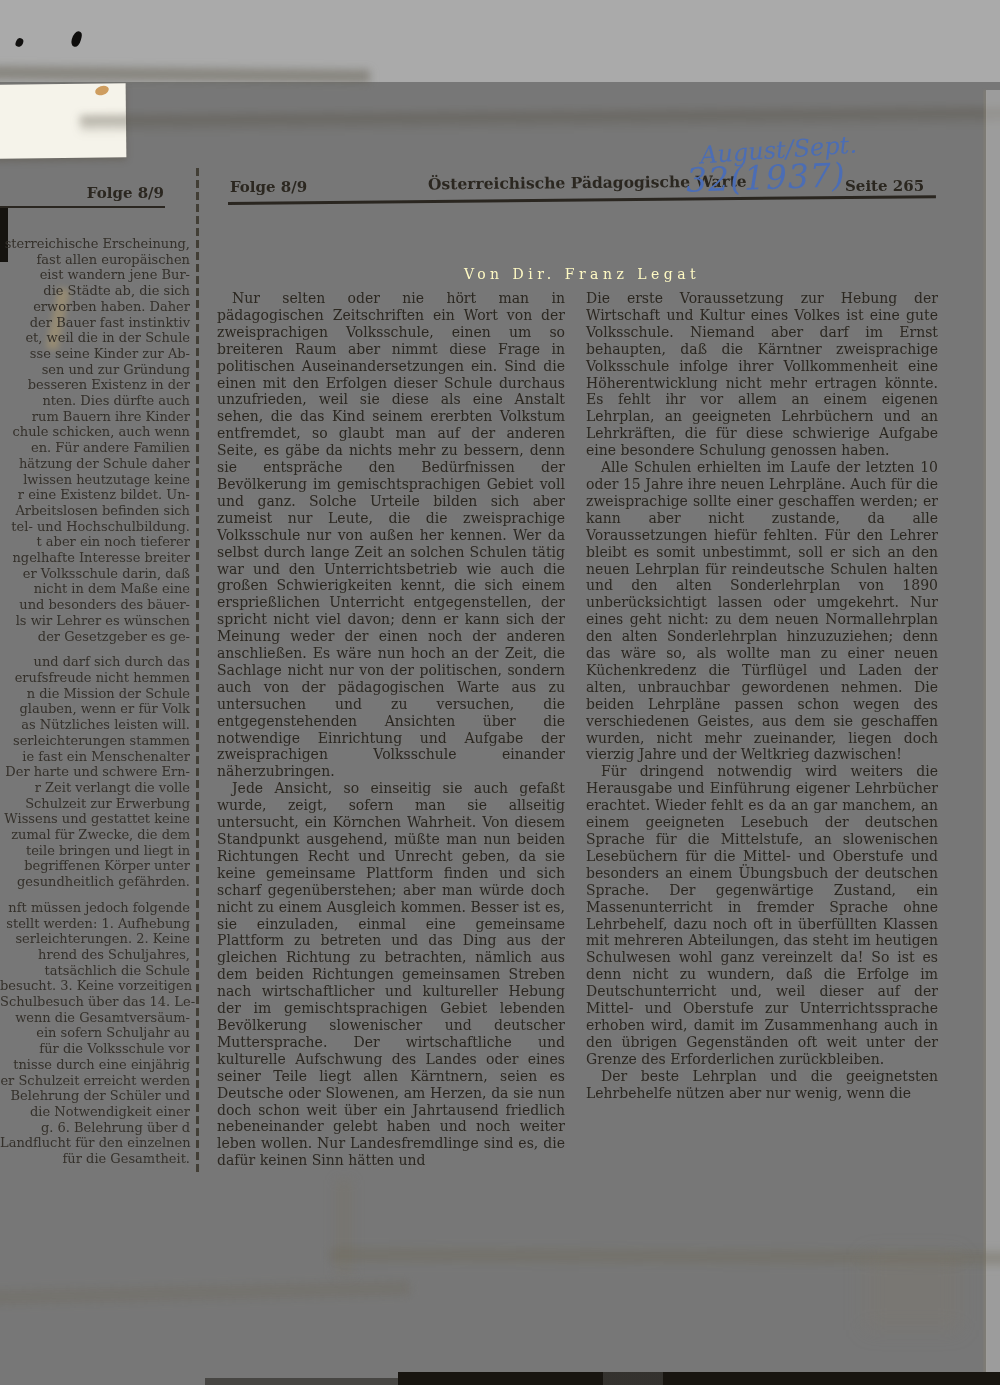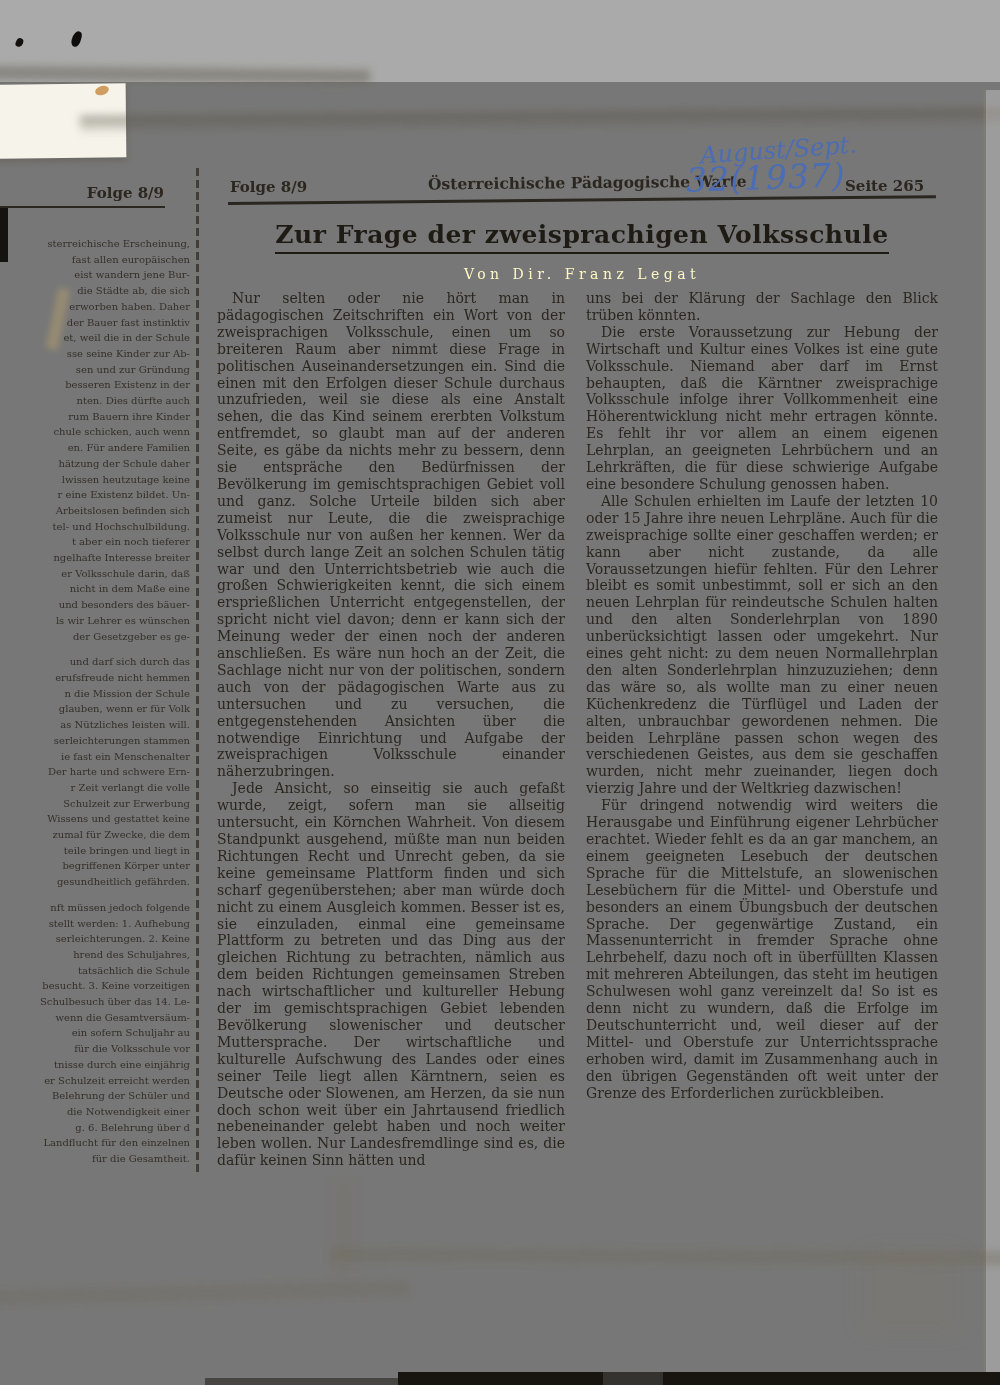--- a/index.html
+++ b/index.html
@@ -34,21 +34,21 @@
   .bottom-bar-1{left:398px;top:1372px;width:602px;height:13px;
     background:linear-gradient(90deg,#181510 0 34%,rgba(24,21,16,.7) 34% 44%,#181510 44% 100%);}
   .bottom-bar-2{left:205px;top:1378px;width:200px;height:7px;background:rgba(24,21,16,.5);}
   .page-sep{left:196px;top:168px;width:3px;height:1008px;
     background:repeating-linear-gradient(to bottom,#3c382e 0 8px,rgba(60,56,46,0) 8px 12px);opacity:.9;}
   
   .strip-header{position:absolute;left:0;top:184px;width:164px;text-align:right;padding-right:8px;
     font-weight:bold;font-size:15px;}
   .strip-rule{position:absolute;left:0;top:206px;width:165px;height:2px;background:var(--rule);}
   .strip-lines{position:absolute;left:0;top:236px;width:190px;text-align:right;
-    font-size:10px;line-height:15.7px;color:#34302a;white-space:nowrap;overflow:visible;}
+    font-size:13px;line-height:15.7px;color:#34302a;white-space:nowrap;overflow:visible;}
   .strip-line:empty{min-height:10px;}
   
   .hdr-folge{position:absolute;left:230px;top:178px;font-weight:bold;font-size:15px;}
   .hdr-journal{position:absolute;left:428px;top:173px;font-weight:bold;font-size:15.5px;transform:rotate(-.5deg);}
   .hdr-seite{position:absolute;left:845px;top:177px;font-weight:bold;font-size:15px;}
   .hdr-rule{position:absolute;left:228px;top:202px;width:708px;height:2.5px;background:var(--rule);
     transform:rotate(-.55deg);transform-origin:left center;}
   .hand{position:absolute;color:var(--hand);font-style:italic;font-family:"DejaVu Serif",serif;}
   .hand-month{left:700px;top:136px;font-size:24px;transform:rotate(-4deg);}
   .hand-vol{left:686px;top:158px;font-size:33px;transform:rotate(-2deg);letter-spacing:1px;}
@@ -147,35 +147,32 @@
       <div class="strip-line">für die Gesamtheit.</div>
     </div>
 
   <div class="hdr-folge">Folge 8/9</div>
   <div class="hdr-journal">Österreichische Pädagogische Warte</div>
   <div class="hdr-seite">Seite 265</div>
   <div class="hdr-rule artifact"></div>
   <div class="hand hand-month">August/Sept.</div>
   <div class="hand hand-vol">32(1937)</div>
 
-  <div class="title-wrap">
-    <span class="title-text">Zur Frage der zweisprachigen Volksschule</span>
-  </div>
   <div class="byline">Von Dir. Franz Legat</div>
 
   <div class="col col-left">
       <p class="para">Nur selten oder nie hört man in pädagogischen Zeitschriften ein Wort von der zweisprachigen Volksschule, einen um so breiteren Raum aber nimmt diese Frage in politischen Auseinandersetzungen ein. Sind die einen mit den Erfolgen dieser Schule durchaus unzufrieden, weil sie diese als eine Anstalt sehen, die das Kind seinem ererbten Volkstum entfremdet, so glaubt man auf der anderen Seite, es gäbe da nichts mehr zu bessern, denn sie entspräche den Bedürfnissen der Bevölkerung im gemischtsprachigen Gebiet voll und ganz. Solche Urteile bilden sich aber zumeist nur Leute, die die zweisprachige Volksschule nur von außen her kennen. Wer da selbst durch lange Zeit an solchen Schulen tätig war und den Unterrichtsbetrieb wie auch die großen Schwierigkeiten kennt, die sich einem ersprießlichen Unterricht entgegenstellen, der spricht nicht viel davon; denn er kann sich der Meinung weder der einen noch der anderen anschließen. Es wäre nun hoch an der Zeit, die Sachlage nicht nur von der politischen, sondern auch von der pädagogischen Warte aus zu untersuchen und zu versuchen, die entgegenstehenden Ansichten über die notwendige Einrichtung und Aufgabe der zweisprachigen Volksschule einander näherzubringen.</p>
       <p class="para">Jede Ansicht, so einseitig sie auch gefaßt wurde, zeigt, sofern man sie allseitig untersucht, ein Körnchen Wahrheit. Von diesem Standpunkt ausgehend, müßte man nun beiden Richtungen Recht und Unrecht geben, da sie keine gemeinsame Plattform finden und sich scharf gegenüberstehen; aber man würde doch nicht zu einem Ausgleich kommen. Besser ist es, sie einzuladen, einmal eine gemeinsame Plattform zu betreten und das Ding aus der gleichen Richtung zu betrachten, nämlich aus dem beiden Richtungen gemeinsamen Streben nach wirtschaftlicher und kultureller Hebung der im gemischtsprachigen Gebiet lebenden Bevölkerung slowenischer und deutscher Muttersprache. Der wirtschaftliche und kulturelle Aufschwung des Landes oder eines seiner Teile liegt allen Kärntnern, seien es Deutsche oder Slowenen, am Herzen, da sie nun doch schon weit über ein Jahrtausend friedlich nebeneinander gelebt haben und noch weiter leben wollen. Nur Landesfremdlinge sind es, die dafür keinen Sinn hätten und</p>
     </div>
 
   <div class="col col-right">
-      <p class="para">uns bei der Klärung der Sachlage den Blick trüben könnten.</p>
       <p class="para">Die erste Voraussetzung zur Hebung der Wirtschaft und Kultur eines Volkes ist eine gute Volksschule. Niemand aber darf im Ernst behaupten, daß die Kärntner zweisprachige Volksschule infolge ihrer Vollkommenheit eine Höherentwicklung nicht mehr ertragen könnte. Es fehlt ihr vor allem an einem eigenen Lehrplan, an geeigneten Lehrbüchern und an Lehrkräften, die für diese schwierige Aufgabe eine besondere Schulung genossen haben.</p>
       <p class="para">Alle Schulen erhielten im Laufe der letzten 10 oder 15 Jahre ihre neuen Lehrpläne. Auch für die zweisprachige sollte einer geschaffen werden; er kann aber nicht zustande, da alle Voraussetzungen hiefür fehlten. Für den Lehrer bleibt es somit unbestimmt, soll er sich an den neuen Lehrplan für reindeutsche Schulen halten und den alten Sonderlehrplan von 1890 unberücksichtigt lassen oder umgekehrt. Nur eines geht nicht: zu dem neuen Normallehrplan den alten Sonderlehrplan hinzuzuziehen; denn das wäre so, als wollte man zu einer neuen Küchenkredenz die Türflügel und Laden der alten, unbrauchbar gewordenen nehmen. Die beiden Lehrpläne passen schon wegen des verschiedenen Geistes, aus dem sie geschaffen wurden, nicht mehr zueinander, liegen doch vierzig Jahre und der Weltkrieg dazwischen!</p>
       <p class="para">Für dringend notwendig wird weiters die Herausgabe und Einführung eigener Lehrbücher erachtet. Wieder fehlt es da an gar manchem, an einem geeigneten Lesebuch der deutschen Sprache für die Mittelstufe, an slowenischen Lesebüchern für die Mittel- und Oberstufe und besonders an einem Übungsbuch der deutschen Sprache. Der gegenwärtige Zustand, ein Massenunterricht in fremder Sprache ohne Lehrbehelf, dazu noch oft in überfüllten Klassen mit mehreren Abteilungen, das steht im heutigen Schulwesen wohl ganz vereinzelt da! So ist es denn nicht zu wundern, daß die Erfolge im Deutschunterricht und, weil dieser auf der Mittel- und Oberstufe zur Unterrichtssprache erhoben wird, damit im Zusammenhang auch in den übrigen Gegenständen oft weit unter der Grenze des Erforderlichen zurückbleiben.</p>
+      <p class="para">Der beste Lehrplan und die geeignetsten Lehrbehelfe nützen aber nur wenig, wenn die</p>
     </div>
 
   <div class="artifact fold-b-vert"></div>
   <div class="artifact fold-b1"></div>
   <div class="artifact fold-b2"></div>
   <div class="artifact smudge-br"></div>
   <div class="artifact bottom-bar-1"></div>
   <div class="artifact bottom-bar-2"></div>
 
 </div>

